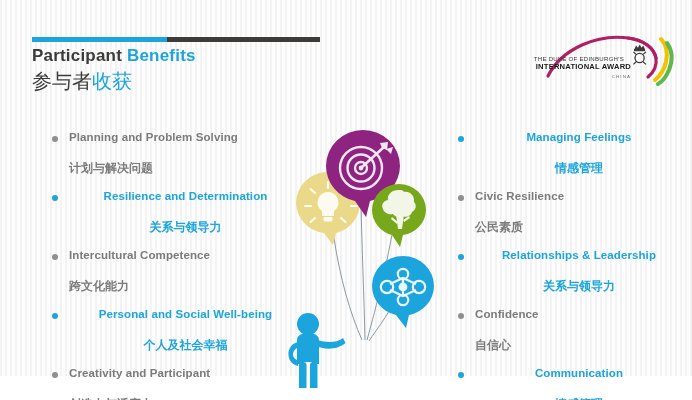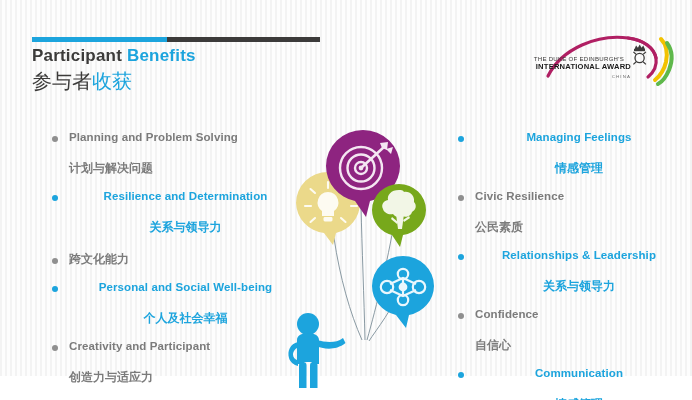--- a/index.html
+++ b/index.html
@@ -90,20 +90,21 @@
         <div class="en">Planning and Problem Solving</div>
         <div class="zh">计划与解决问题</div>
       </div>
       <div class="benefit blue">
         <span class="dot"></span>
         <div class="en">Resilience and Determination</div>
         <div class="zh">关系与领导力</div>
       </div>
       <div class="benefit grey">
         <span class="dot"></span>
+        <div class="en">Intercultural Competence</div>
         <div class="zh">跨文化能力</div>
       </div>
       <div class="benefit blue">
         <span class="dot"></span>
         <div class="en">Personal and Social Well-being</div>
         <div class="zh">个人及社会幸福</div>
       </div>
       <div class="benefit grey">
         <span class="dot"></span>
         <div class="en">Creativity and Participant</div>

